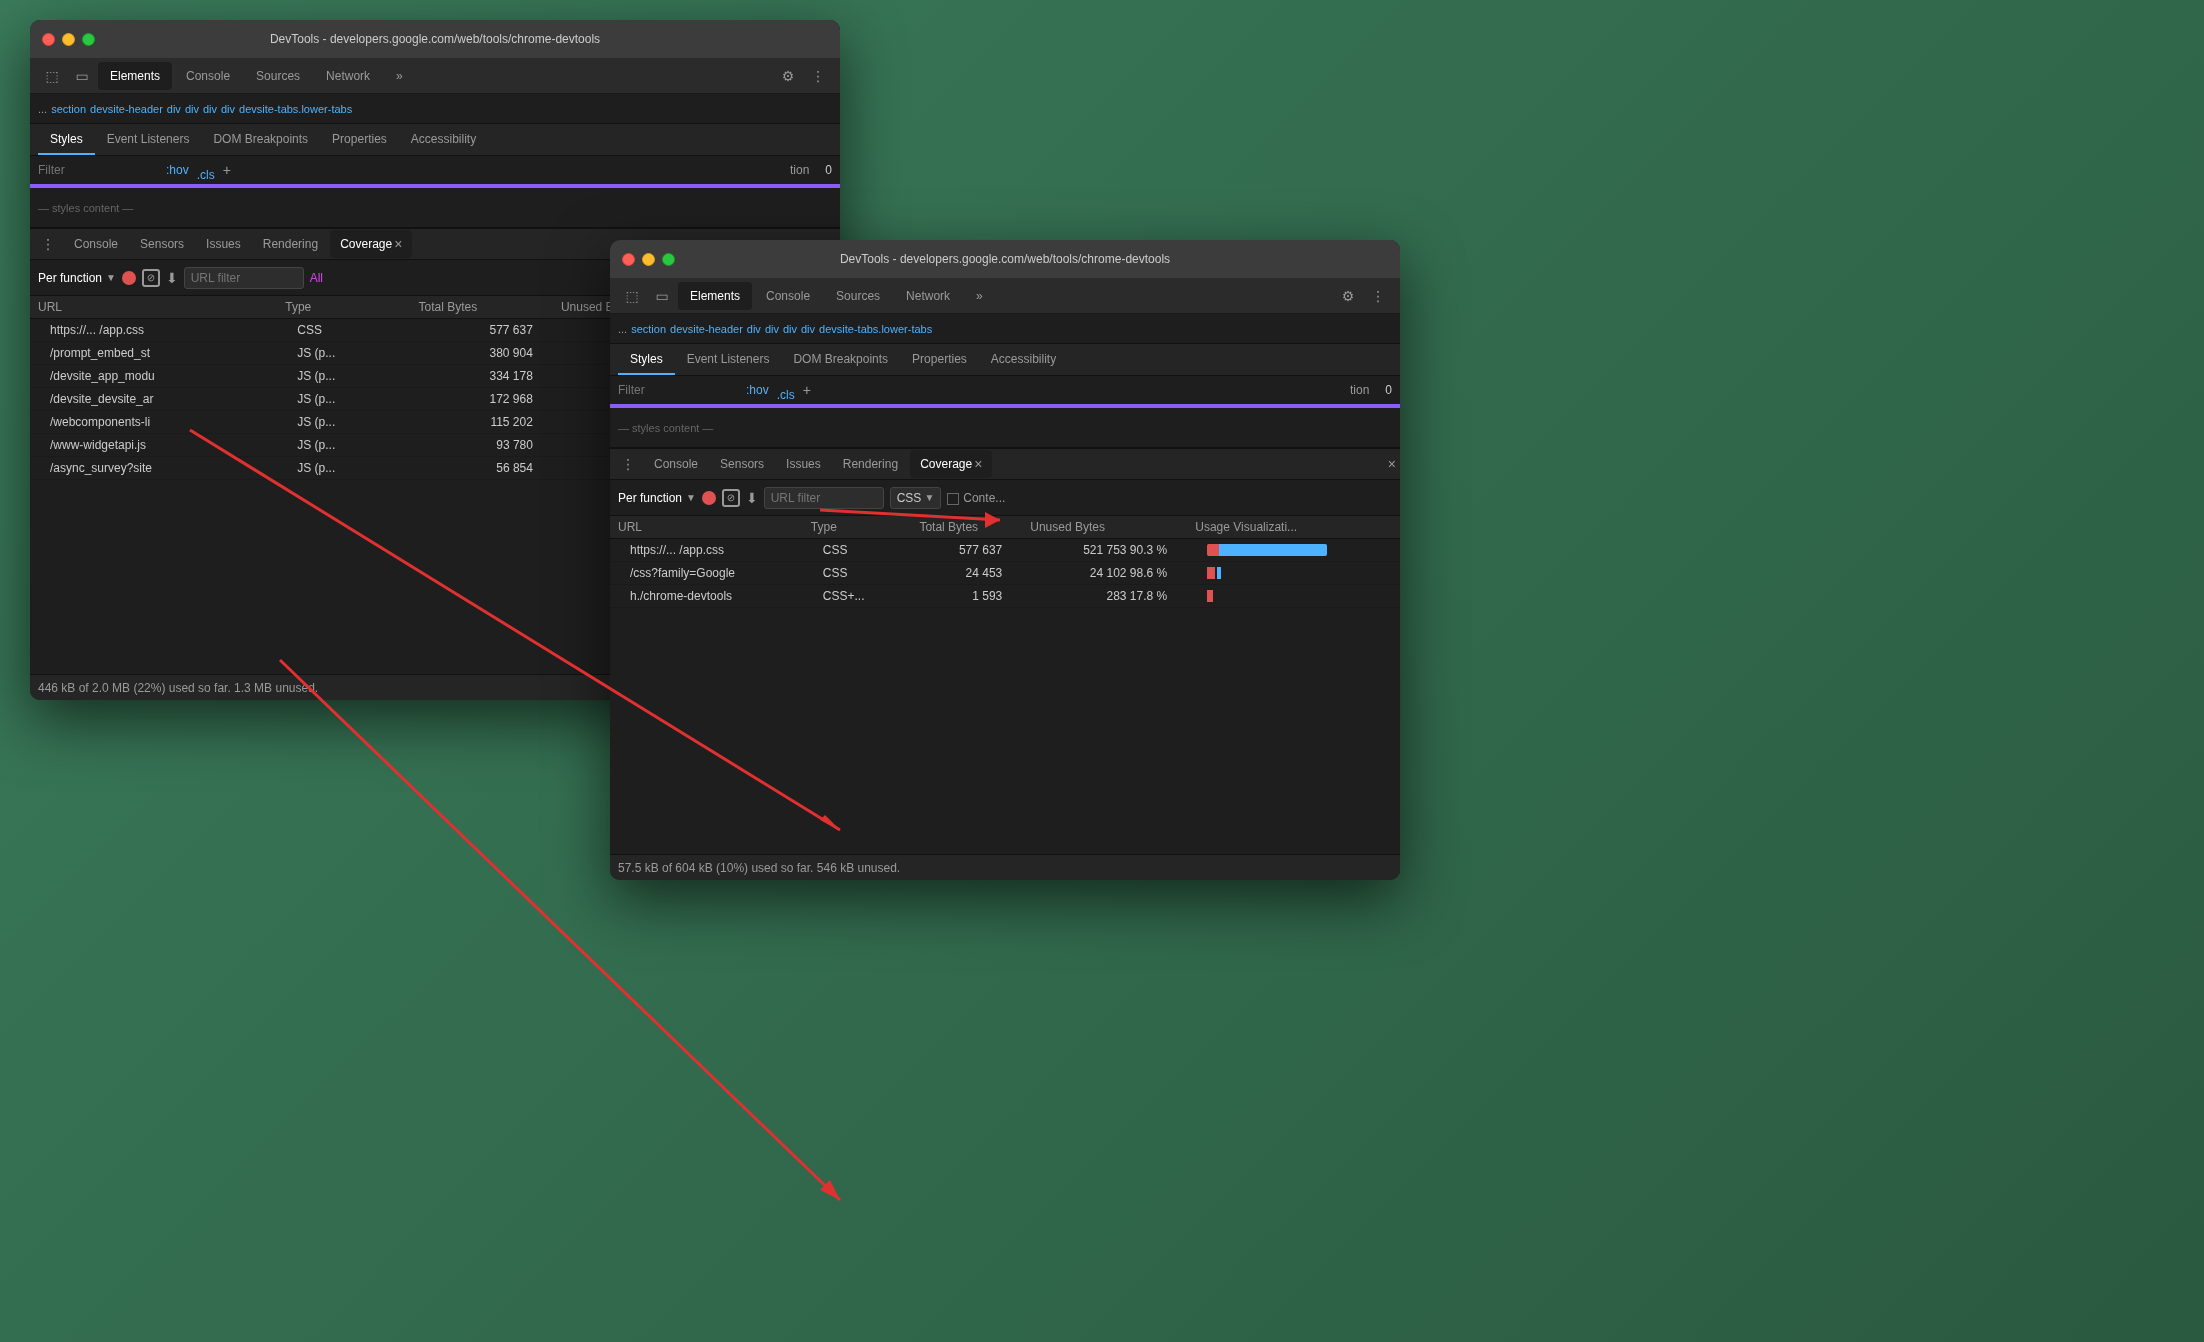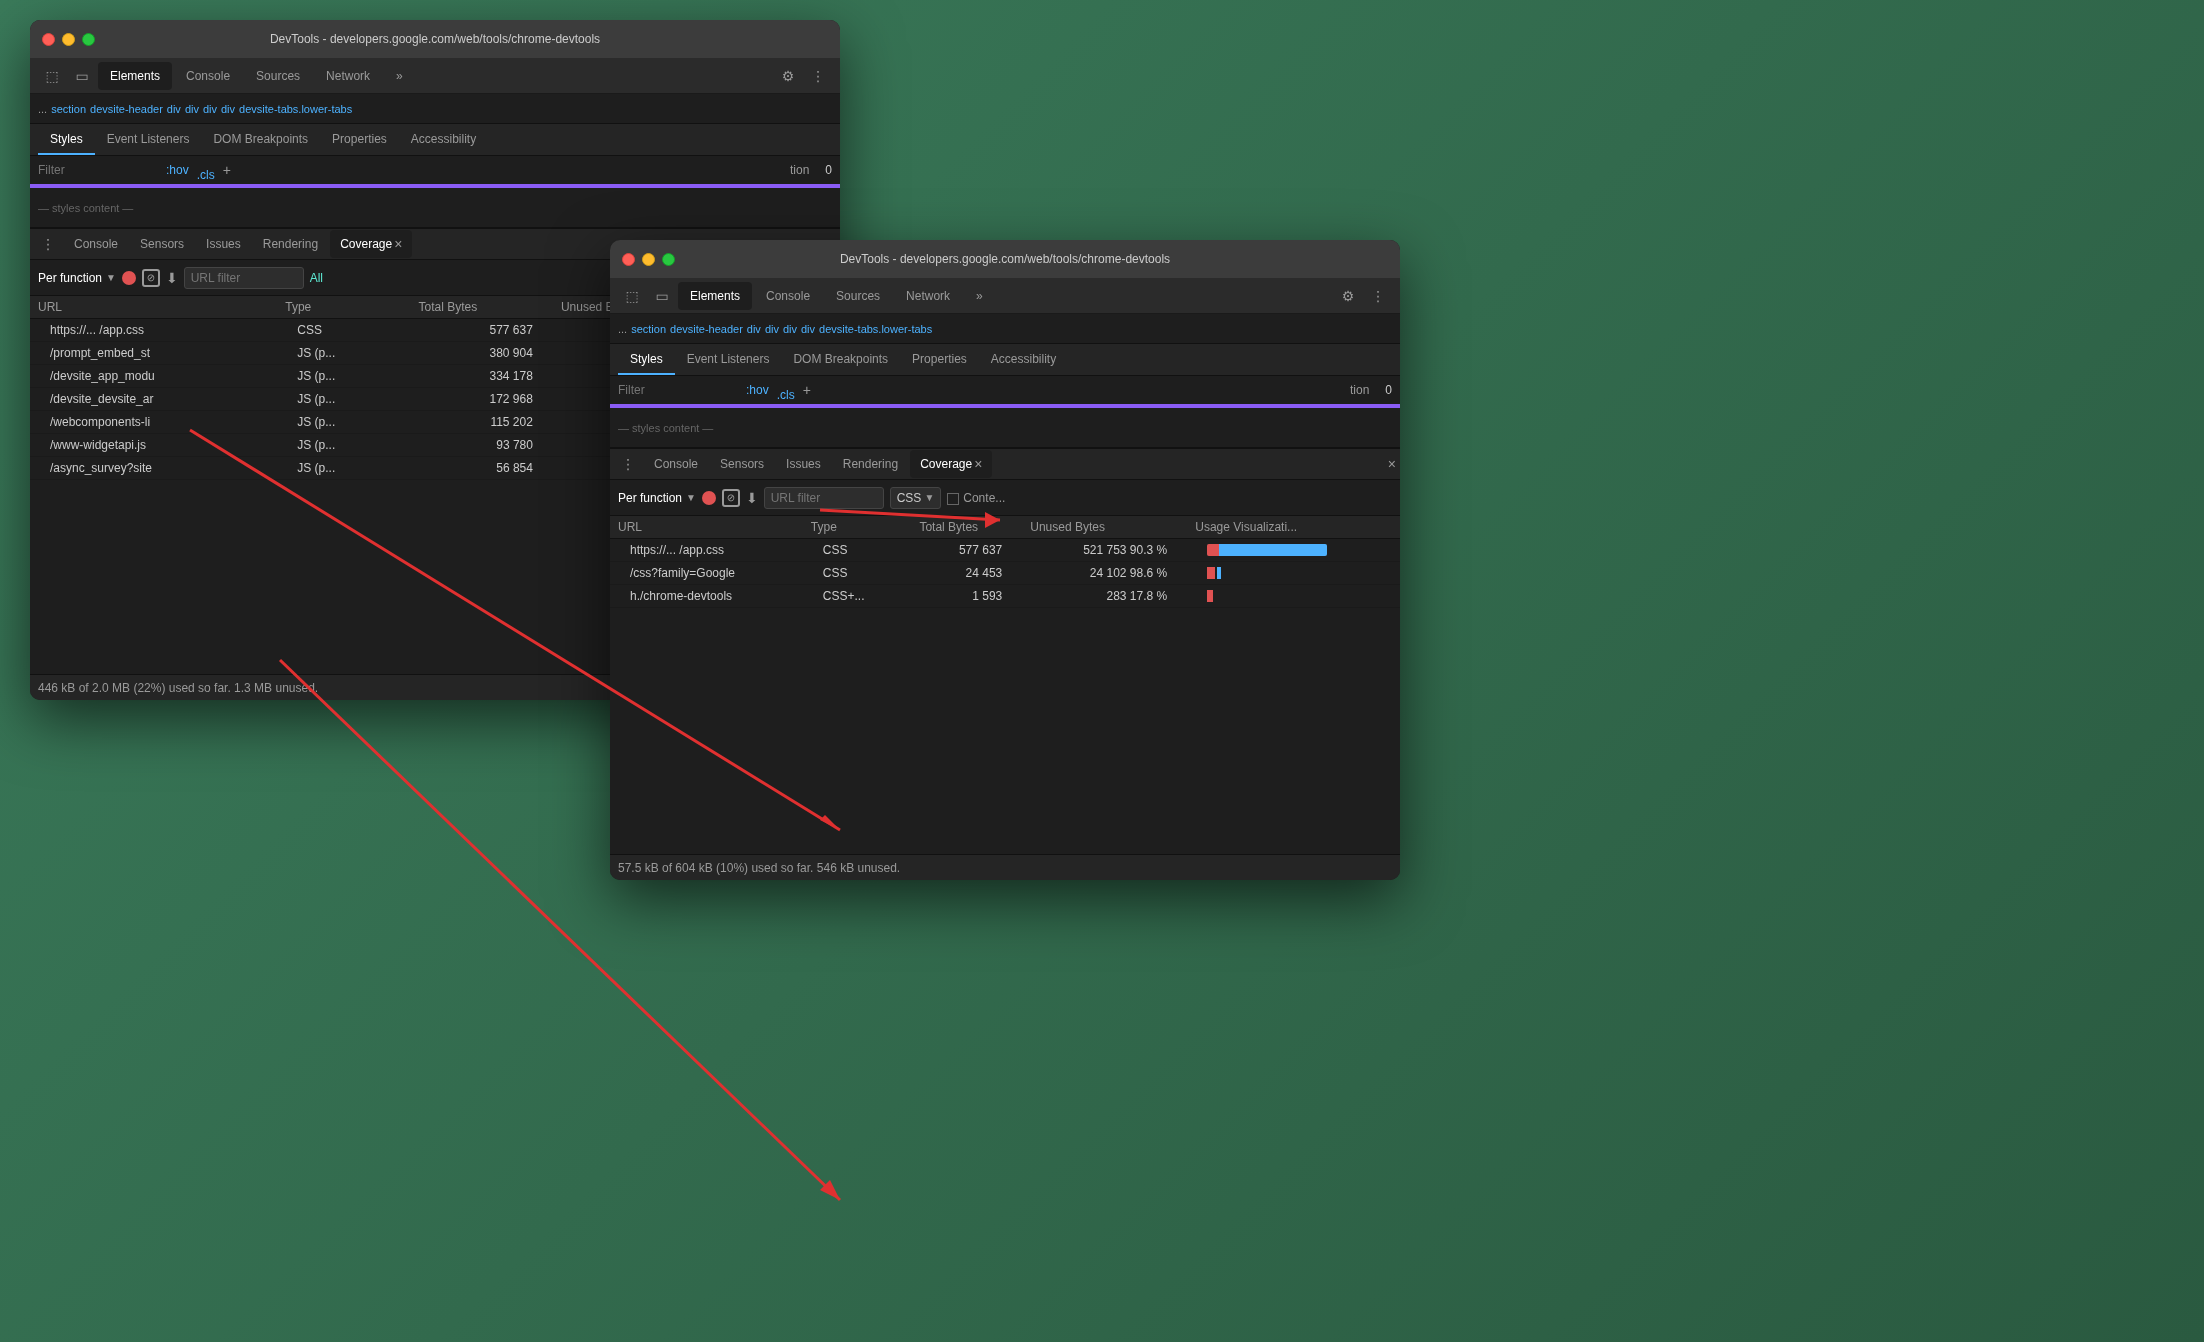--- a/index.html
+++ b/index.html
@@ -268,21 +268,21 @@
       background: #2d2d2d;
       border: 1px solid #444;
       border-radius: 3px;
       height: 22px;
       padding: 0 6px;
       color: #f97316;
       font-size: 12px;
       width: 120px;
     }
     .all-label {
-      color: #5eead4;
+      color: #d946ef;
       font-size: 12px;
     }
 
     
     .coverage-table {
       width: 100%;
       border-collapse: collapse;
       font-size: 12px;
     }
     .coverage-table th {

